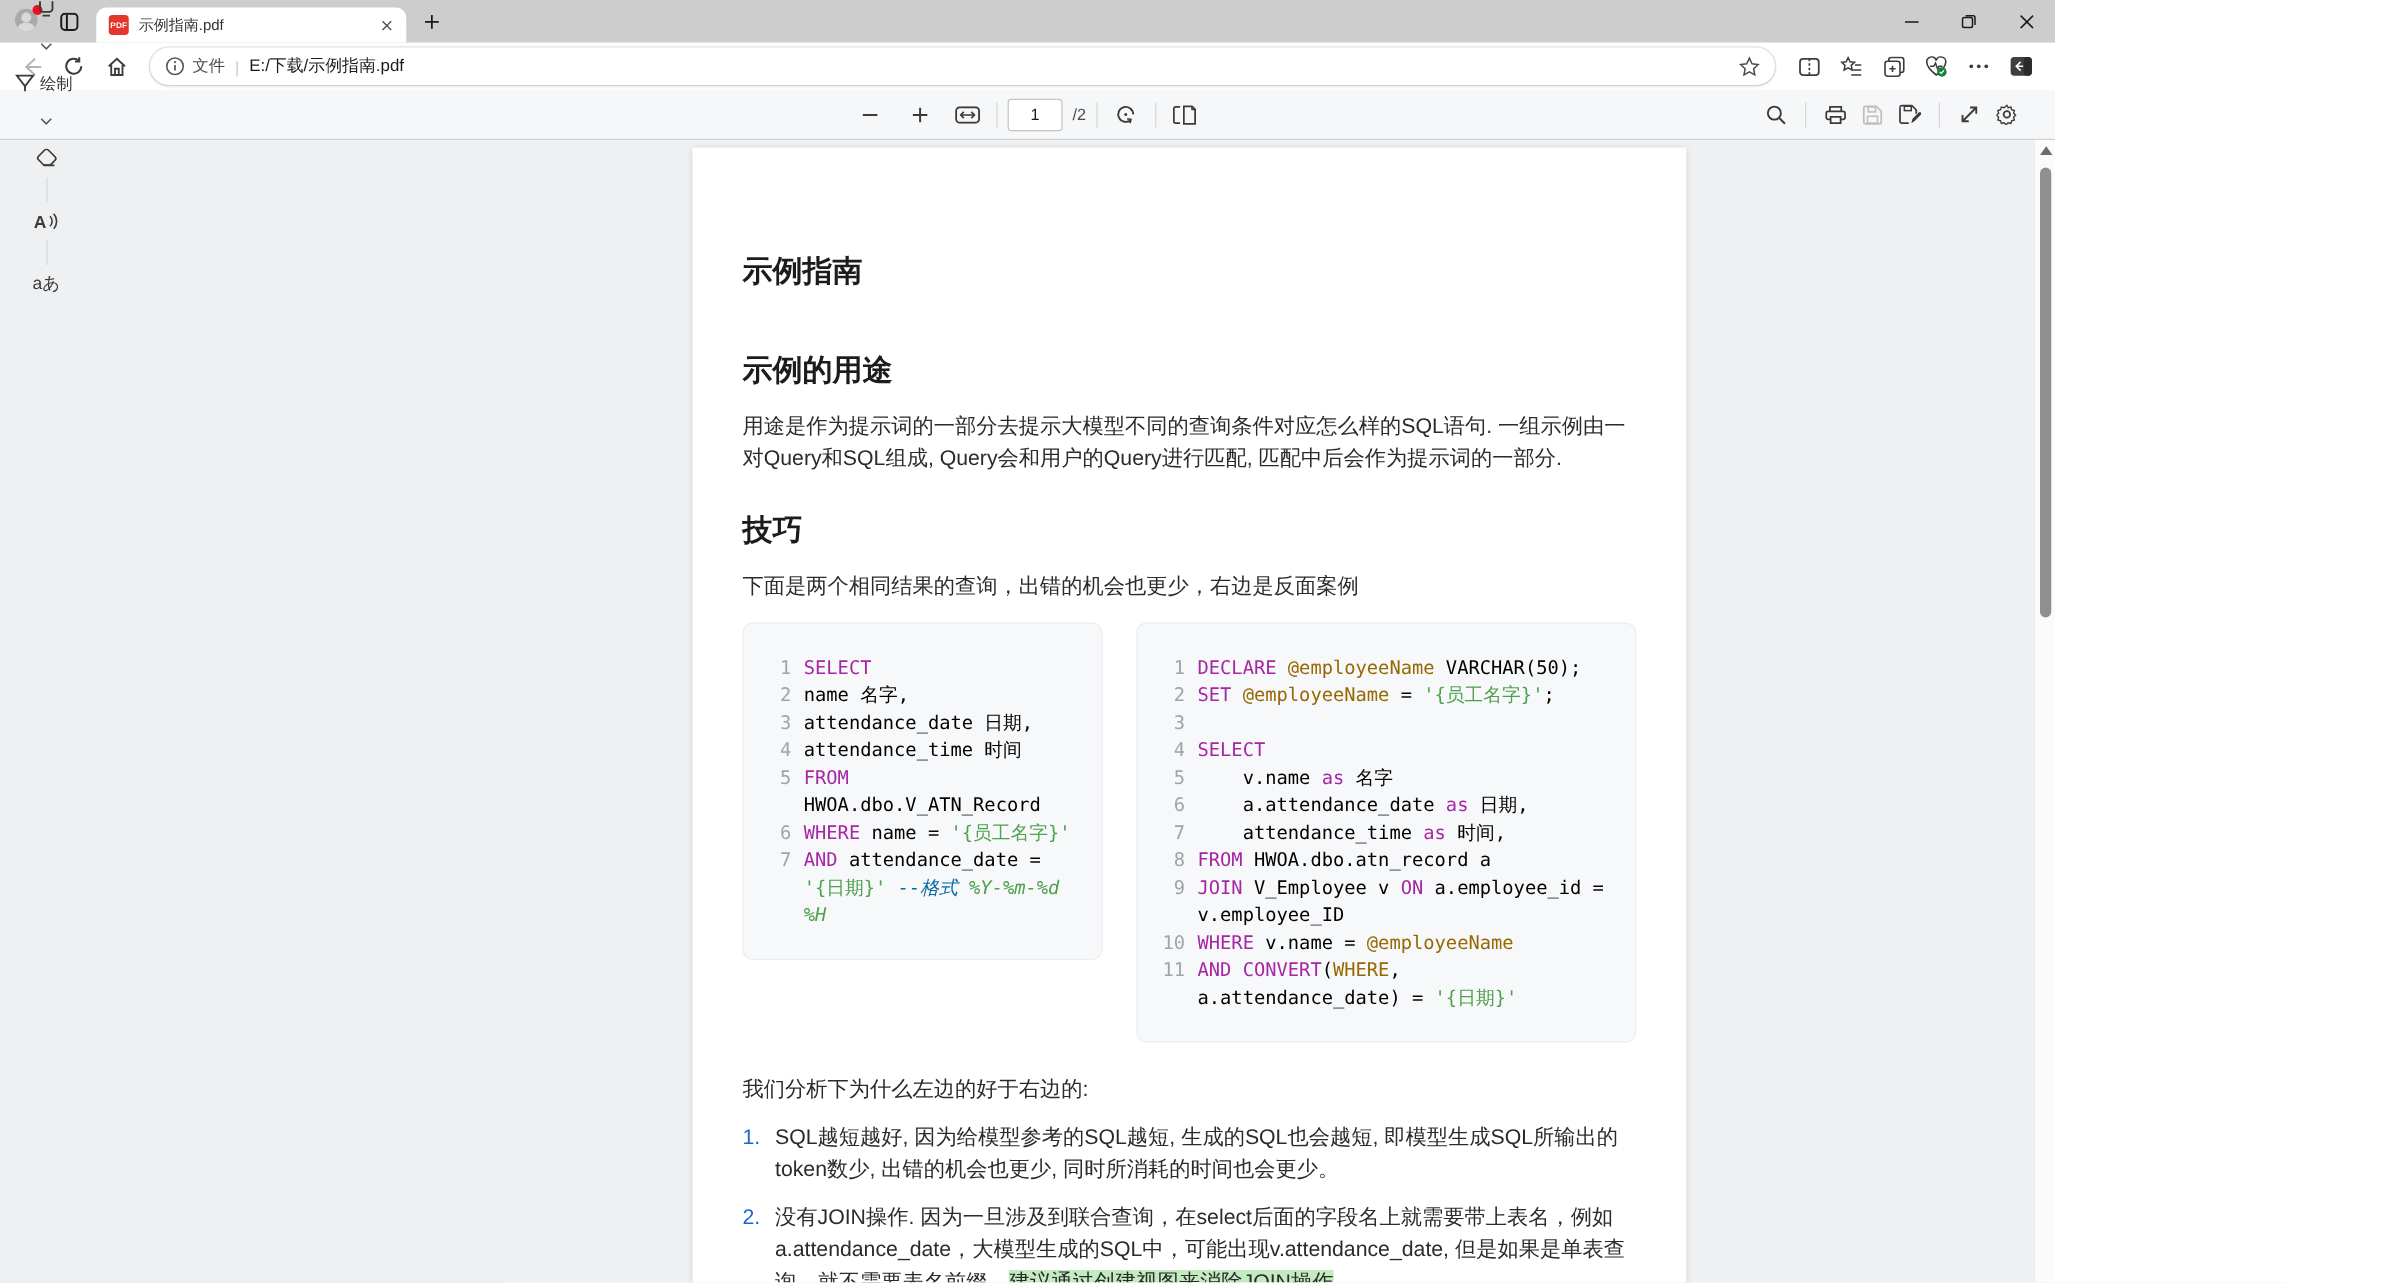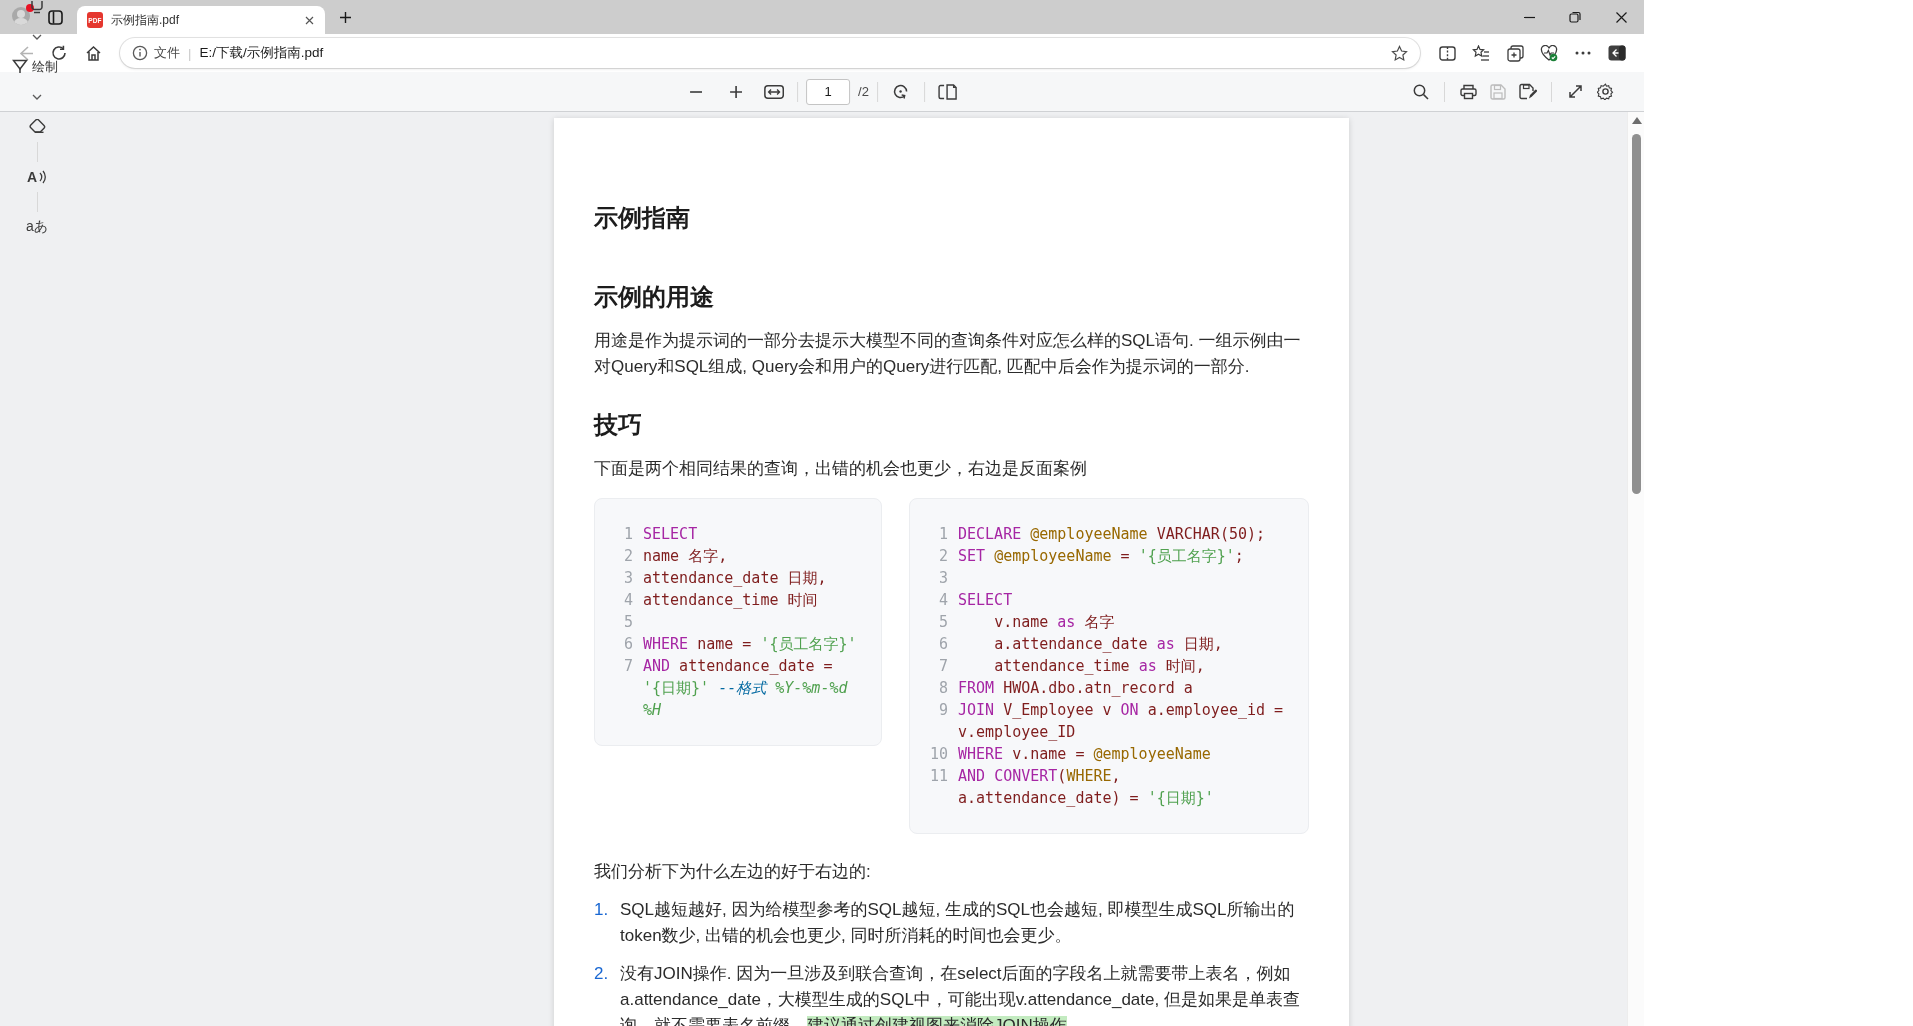--- a/index.html
+++ b/index.html
@@ -58,21 +58,21 @@
   .code-left { width:288px; }
   .code-right { width:400px; }
   .cl { display:flex; font-family:"DejaVu Sans Mono",monospace; font-size:15px; line-height:22px; }
   .ln { flex:none; width:22px; text-align:right; margin-right:10px; color:#9fa4ab; }
   .cd { flex:1; white-space:pre-wrap; word-break:break-word; color:#383a42; }
   .tk-k { color:#a626a4; }
   .tk-s { color:#50a14f; }
   .tk-v { color:#986801; }
   .tk-c { color:#0369a1; font-style:italic; }
   .tk-g { color:#50a14f; font-style:italic; }
-  .tk-d { color:#7f1d1d; }
+  .tk-d { color:#000000; }
   .analysis-p { margin-top:25px; }
   .list { margin-top:8px; }
   .li { display:flex; font-size:17px; line-height:26px; color:#2b2b2b; margin-top:12px; }
   .num { flex:none; width:26px; color:#1967d2; }
   .li-body { flex:1; }
   .hl { background:#c3ebc0; }
 
   
   .vscrollbar { position:absolute; right:0; top:0; width:17px; height:914px; background:#fbfbfb; border-left:1px solid #ededed; }
   .sb-arrow { position:absolute; top:5px; left:4px; width:0; height:0; border-left:5px solid transparent; border-right:5px solid transparent; border-bottom:7px solid #6d6d6d; cursor:pointer; }
@@ -366,20 +366,21 @@
               <div class="cl">
                 <span class="ln">3</span>
                 <span class="cd"><span class="tk-d">attendance_date 日期,</span></span>
               </div>
               <div class="cl">
                 <span class="ln">4</span>
                 <span class="cd"><span class="tk-d">attendance_time 时间</span></span>
               </div>
               <div class="cl">
                 <span class="ln">5</span>
+                <span class="cd"><span class="tk-k">FROM</span><span class="tk-d"> HWOA.dbo.V_ATN_Record</span></span>
               </div>
               <div class="cl">
                 <span class="ln">6</span>
                 <span class="cd"><span class="tk-k">WHERE</span><span class="tk-d"> name = </span><span class="tk-s">'{员工名字}'</span></span>
               </div>
               <div class="cl">
                 <span class="ln">7</span>
                 <span class="cd"><span class="tk-k">AND</span><span class="tk-d"> attendance_date = </span><span class="tk-s">'{日期}'</span><span class="tk-d"> </span><span class="tk-c">--格式 </span><span class="tk-g">%Y-%m-%d %H</span></span>
               </div>
             </div>

